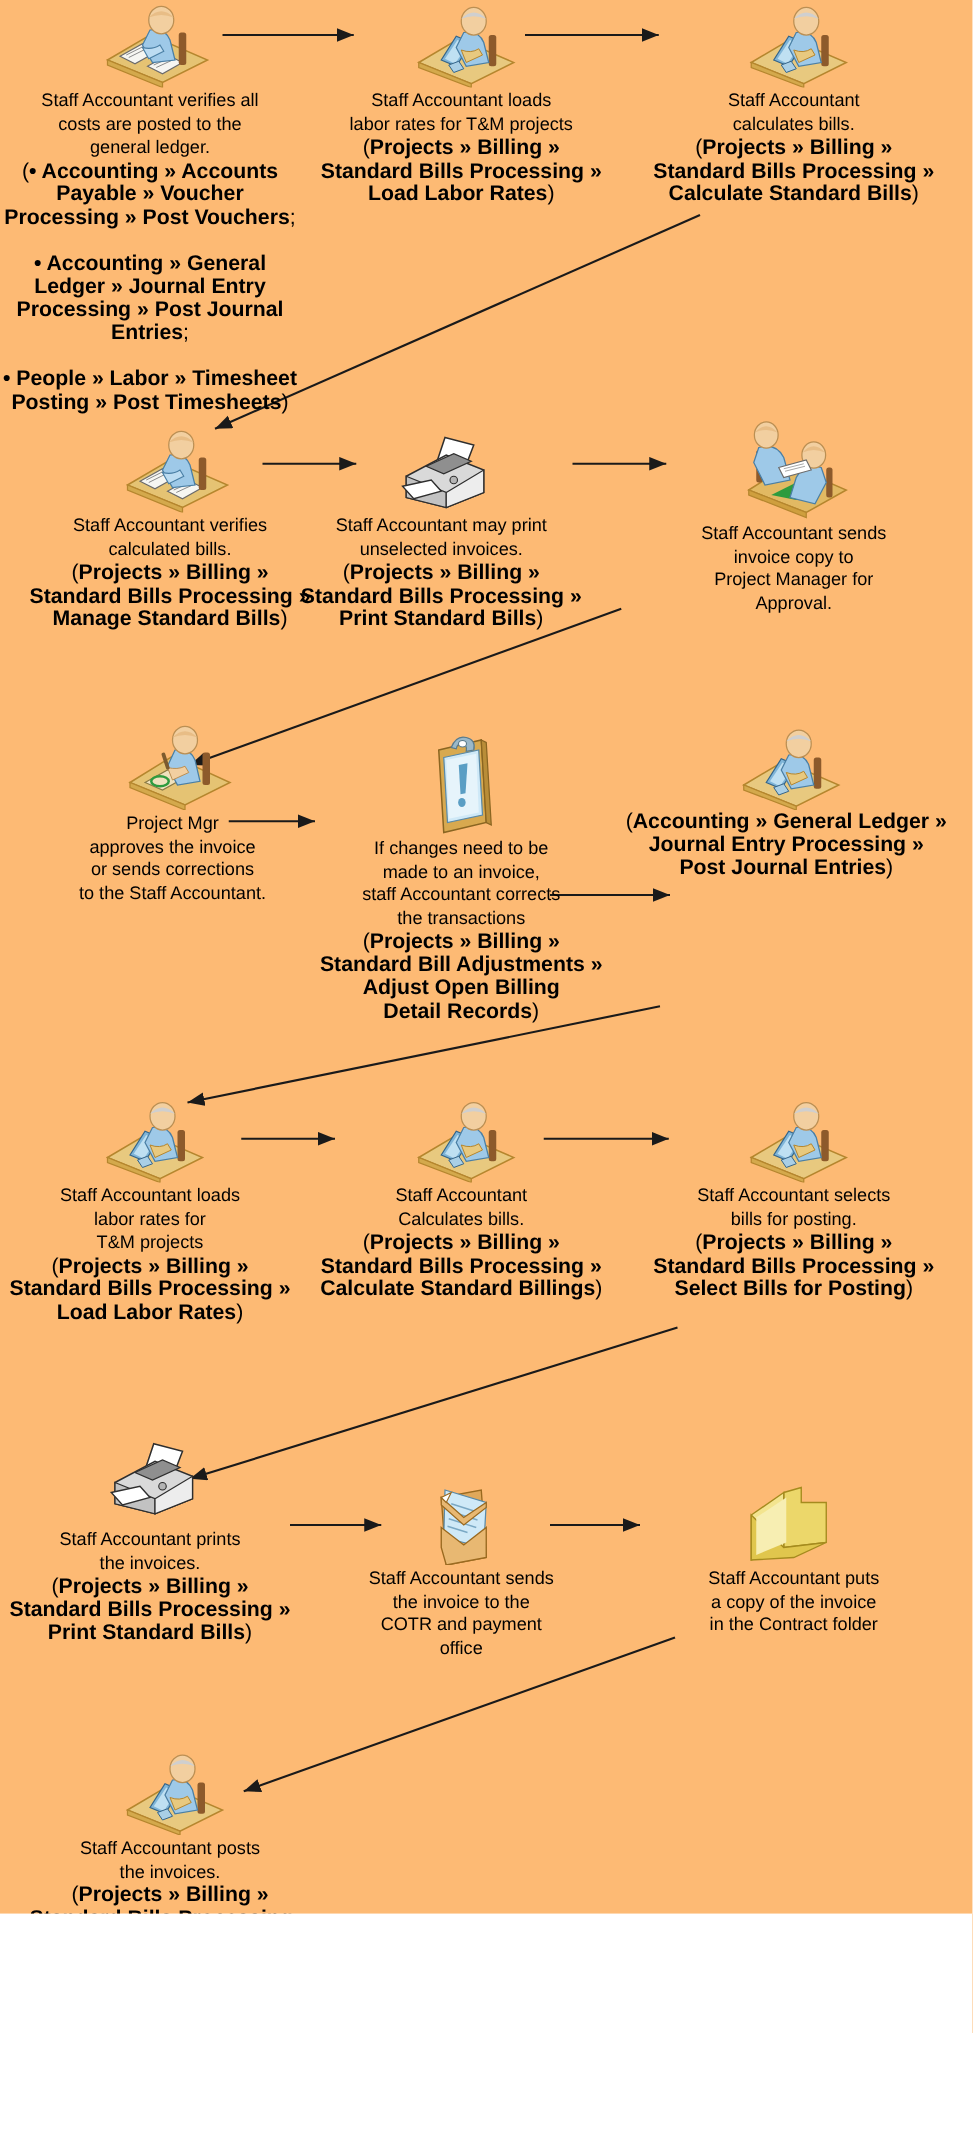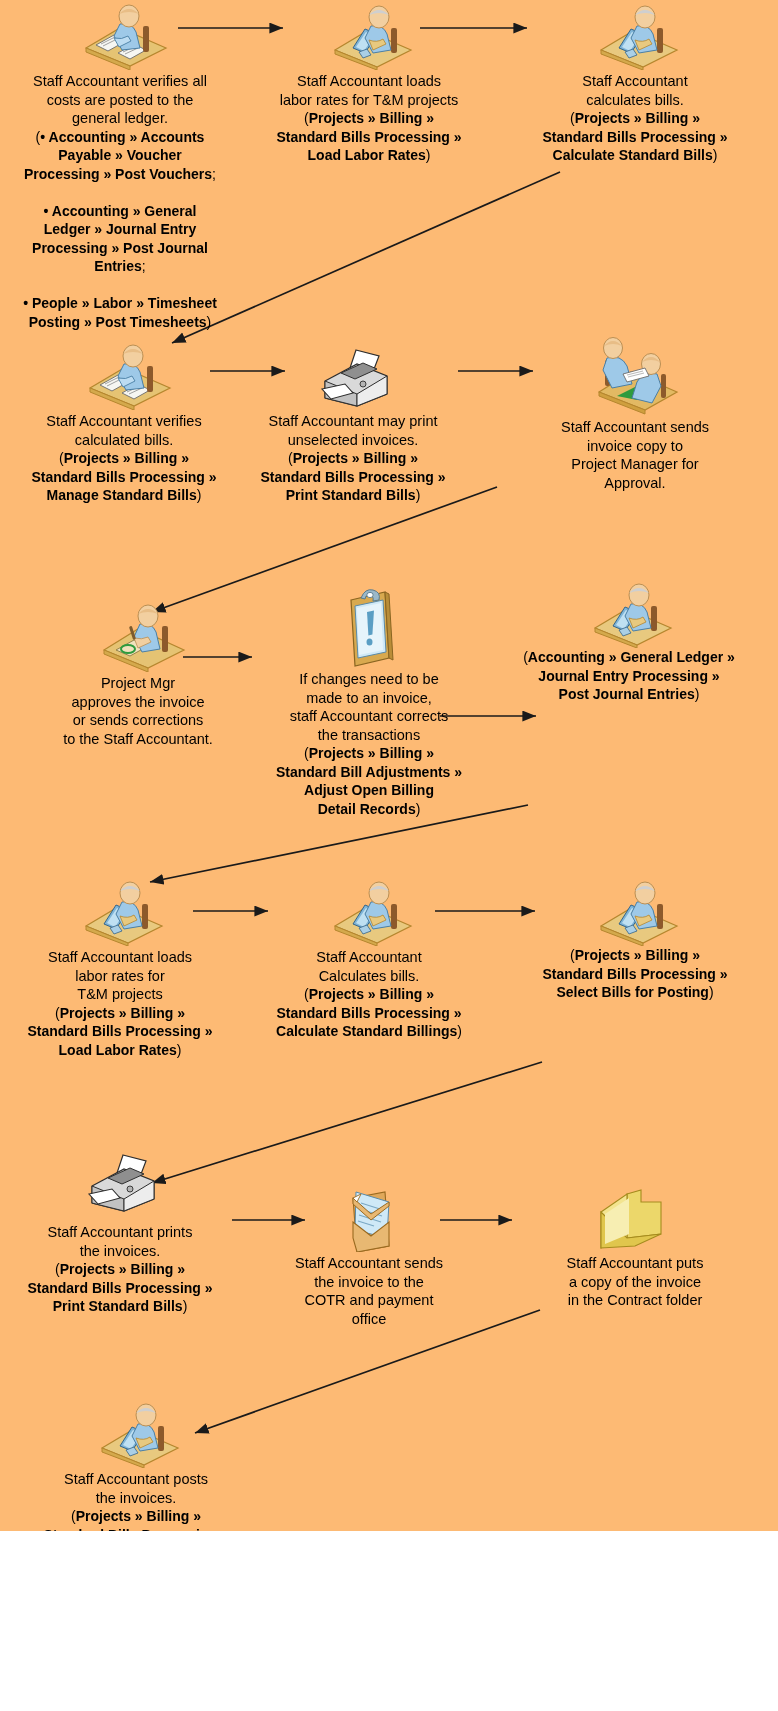--- a/index.html
+++ b/index.html
@@ -27,21 +27,21 @@
     line-height: 0;
   }
   .node-text {
     font-size: 14.5px;
     line-height: 18.5px;
     color: #000000;
     margin-top: 2px;
     white-space: pre-line;
   }
   .node-path {
-    font-size: 14px;
+    font-size: 17px;
     line-height: 18.5px;
     color: #000000;
     font-weight: bold;
     white-space: pre-line;
   }
   .paren { font-weight: normal; }
   .arrow-layer {
     position: absolute;
     left: 0; top: 0;
     width: 778px; height: 1711px;
@@ -145,21 +145,21 @@
         <path d="M52 36 q8 3 14 -1 l3 5 -13 6z" fill="#e8c97f" stroke="#b5862e" stroke-width="0.8"></path>
         <ellipse cx="62" cy="13" rx="10" ry="11" fill="#f2cfa0" stroke="#bb8f53" stroke-width="1"></ellipse>
         <path d="M52 11 q10 -10 20 0 q-10 -4 -20 0z" fill="#cfcfcf"></path>
       </svg>
     </span>
     <div class="node-text">Staff Accountant
 calculates bills.</div>
     <div class="node-path"><span class="paren">(</span>Projects » Billing »<br>Standard Bills Processing »<br>Calculate Standard Bills<span class="paren">)</span></div>
   </div>
 
-  <div class="node" style="left:4px; top:344px; width:240px;">
+  <div class="node" style="left:16px; top:344px; width:240px;">
     <span class="node-icon">
       <svg width="104" height="66" viewBox="0 0 104 66">
         <polygon points="18,44 52,24 98,44 62,62" fill="#e5c373" stroke="#b5862e" stroke-width="1.2"></polygon>
         <polygon points="18,44 62,62 62,66 18,48" fill="#d4a94c" stroke="#b5862e" stroke-width="1"></polygon>
         <polygon points="28,41 46,31 58,37 40,47" fill="#f6f6f2" stroke="#6b6b6b" stroke-width="0.9"></polygon>
         <polygon points="50,49 66,40 78,46 62,55" fill="#f6f6f2" stroke="#6b6b6b" stroke-width="0.9"></polygon>
         <g stroke="#8a8a8a" stroke-width="0.8">
           <line x1="33" y1="40" x2="47" y2="33"></line>
             <line x1="35" y1="42" x2="49" y2="35"></line>
           <line x1="55" y1="48" x2="68" y2="42"></line>
@@ -216,21 +216,21 @@
         </g>
       </svg>
     </span>
     <div class="node-text">Staff Accountant sends
 invoice copy to
 Project Manager for
 Approval.</div>
 
   </div>
 
-  <div class="node" style="left:0px; top:602px; width:232px;padding-left:44px;">
+  <div class="node" style="left:0px; top:578px; width:232px;padding-left:44px;">
     <span class="node-icon">
       <svg width="104" height="70" viewBox="0 0 104 70">
         <polygon points="18,48 52,27 98,48 62,66" fill="#e5c373" stroke="#b5862e" stroke-width="1.2"></polygon>
         <polygon points="18,48 62,66 62,70 18,52" fill="#d4a94c" stroke="#b5862e" stroke-width="1"></polygon>
         <polygon points="30,48 48,38 62,44 44,54" fill="#efe2bd" stroke="#8a7a45" stroke-width="0.9"></polygon>
         <ellipse cx="42" cy="47" rx="7" ry="4" fill="none" stroke="#2e9b3e" stroke-width="2"></ellipse>
         <rect x="76" y="24" width="6" height="26" rx="2" fill="#8d5a2b"></rect>
         <path d="M54 22 q12 -2 16 8 l4 17 -18 3 -8 -15z" fill="#9ec9e8" stroke="#4a7fa5" stroke-width="1"></path>
         <path d="M48 36 q8 2 14 -1 l3 5 -13 6z" fill="#f2cfa0" stroke="#bb8f53" stroke-width="0.8"></path>
         <rect x="45" y="24" width="3" height="14" rx="1.4" fill="#7d5b2e" transform="rotate(-18 46 31)"></rect>
@@ -332,20 +332,22 @@
         <polygon points="36,44 48,25 60,30 48,49" fill="#7fb5d8" stroke="#35658a" stroke-width="1"></polygon>
         <polygon points="39,43 49,28 57,32 47,47" fill="#bfe0f2"></polygon>
         <path d="M42,48 l8,-3 4,6 -8,3z" fill="#a9cfe6" stroke="#35658a" stroke-width="0.8"></path>
         <rect x="74" y="24" width="6" height="25" rx="2" fill="#8d5a2b"></rect>
         <path d="M54 22 q12 -2 16 8 l4 16 -18 3 -8 -15z" fill="#9ec9e8" stroke="#4a7fa5" stroke-width="1"></path>
         <path d="M52 36 q8 3 14 -1 l3 5 -13 6z" fill="#e8c97f" stroke="#b5862e" stroke-width="0.8"></path>
         <ellipse cx="62" cy="13" rx="10" ry="11" fill="#f2cfa0" stroke="#bb8f53" stroke-width="1"></ellipse>
         <path d="M52 11 q10 -10 20 0 q-10 -4 -20 0z" fill="#cfcfcf"></path>
       </svg>
     </span>
+    <div class="node-text">Staff Accountant selects
+bills for posting.</div>
     <div class="node-path"><span class="paren">(</span>Projects » Billing »<br>Standard Bills Processing »<br>Select Bills for Posting<span class="paren">)</span></div>
   </div>
 
   <div class="node" style="left:0px; top:1149px; width:240px;">
     <span class="node-icon">
       <svg width="104" height="72" viewBox="0 0 104 72">
         <polygon points="55,6 78,12 70,33 48,27" fill="#ffffff" stroke="#2e2e2e" stroke-width="1.2"></polygon>
         <polygon points="24,37 56,20 86,32 86,50 56,62 24,54" fill="#d9d9d9" stroke="#2e2e2e" stroke-width="1.2"></polygon>
         <polygon points="24,37 56,50 56,62 24,54" fill="#c2c2c2" stroke="#2e2e2e" stroke-width="1"></polygon>
         <polygon points="56,50 86,32 86,50 56,62" fill="#ededed" stroke="#2e2e2e" stroke-width="1"></polygon>

